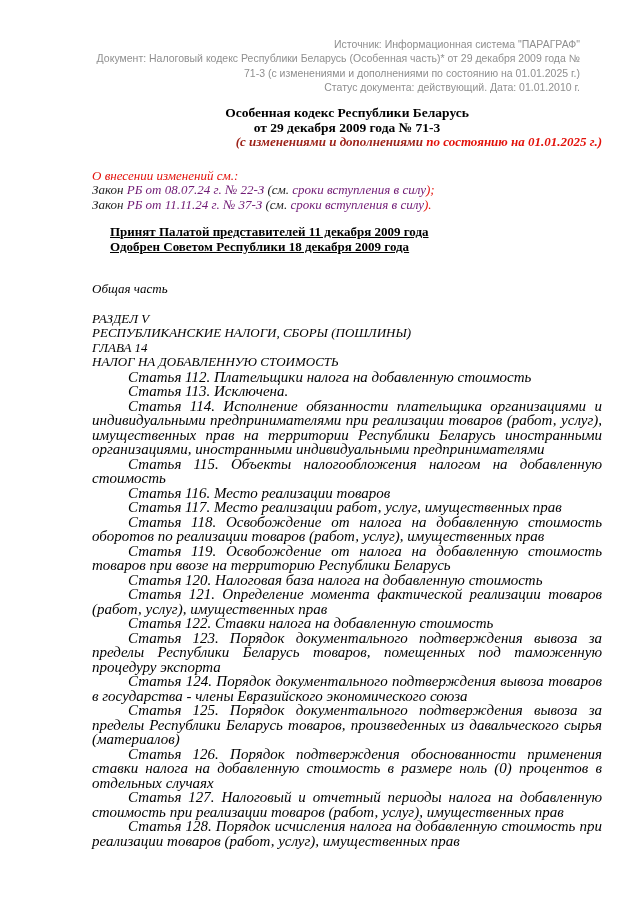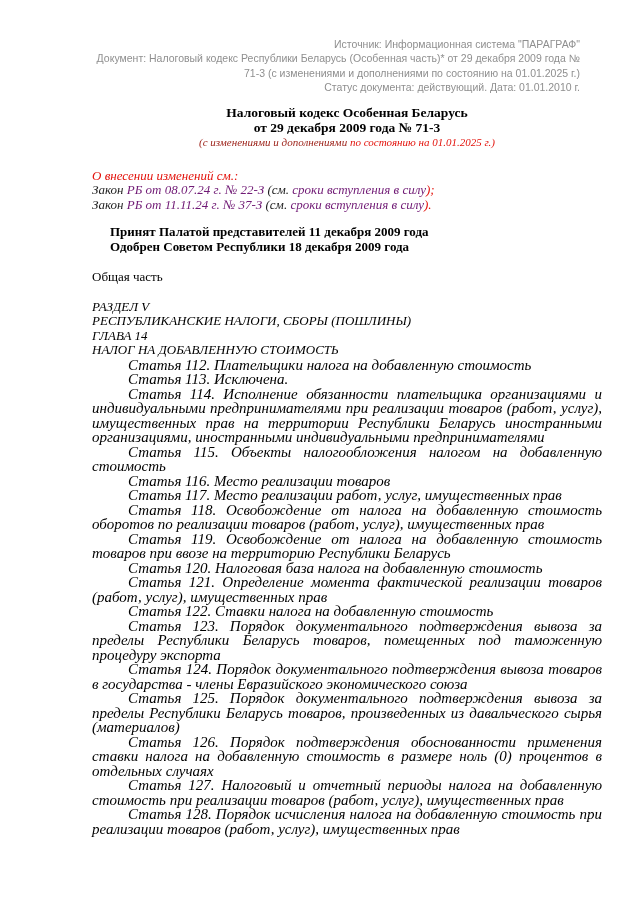--- a/index.html
+++ b/index.html
@@ -13,53 +13,53 @@
   }
   .meta{
     font-family:"Liberation Sans","DejaVu Sans",sans-serif;
     font-size:10.5px;line-height:14.3px;color:#8f8f8f;
     text-align:right;margin-right:22px;
   }
   .title-block{
     margin-top:12px;text-align:center;
     font-weight:bold;font-size:13.5px;line-height:14.5px;
   }
-  .title-amendment{font-weight:normal;font-style:italic;font-size:11px;}
+  .title-amendment{font-weight:bold;font-style:italic;font-size:13px;text-align:right;}
   .dark-red{color:#9d231a;}
   .bright-red{color:#e3120b;}
   .ink{color:#1f1f1f;}
   .notice{
     margin-top:19px;font-style:italic;font-size:13px;line-height:14.5px;
   }
   .law-link{color:#701a75;text-decoration:none;cursor:pointer;}
   .adoption{
     margin-top:13px;margin-left:18px;
-    font-weight:bold;font-size:13px;line-height:14.6px;
+    font-weight:bold;font-size:13px;line-height:14.6px;text-decoration:underline;
   }
-  .general-part{margin-top:16px;font-size:13px;line-height:14.5px;}
+  .general-part{margin-top:28px;font-style:italic;font-size:13px;line-height:14.5px;}
   .special{margin-top:15px;font-style:italic;font-size:13px;line-height:14.5px;}
   .centered{text-align:center;}
   .articles p{
     margin:0;text-indent:36px;text-align:justify;
     font-style:italic;font-size:15px;line-height:14.5px;
   }
 </style>
 </head>
 <body>
 
 <div class="page">
 
   <div class="meta">
     <div>Источник: Информационная система "ПАРАГРАФ"</div>
     <div>Документ: Налоговый кодекс Республики Беларусь (Особенная часть)* от 29 декабря 2009 года № 71-3 (с изменениями и дополнениями по состоянию на 01.01.2025 г.)</div>
     <div>Статус документа: действующий. Дата: 01.01.2010 г.</div>
   </div>
 
   <div class="title-block">
-    <div>Налоговый кодекс Особенная Беларусь</div>
+    <div>Особенная кодекс Республики Беларусь</div>
     <div>от 29 декабря 2009 года № 71-3</div>
     <div class="title-amendment"><span class="dark-red">(с изменениями и дополнениями </span><span class="bright-red">по состоянию на 01.01.2025 г.)</span></div>
   </div>
 
   <div class="notice">
     <div class="bright-red">О внесении изменений см.:</div>
     <div><span class="ink">Закон </span><span class="law-link">РБ от 08.07.24 г. № 22-З</span><span class="ink"> (см. </span><span class="law-link">сроки вступления в силу</span><span class="bright-red">);</span></div>
     <div><span class="ink">Закон </span><span class="law-link">РБ от 11.11.24 г. № 37-З</span><span class="ink"> (см. </span><span class="law-link">сроки вступления в силу</span><span class="bright-red">).</span></div>
   </div>
 

